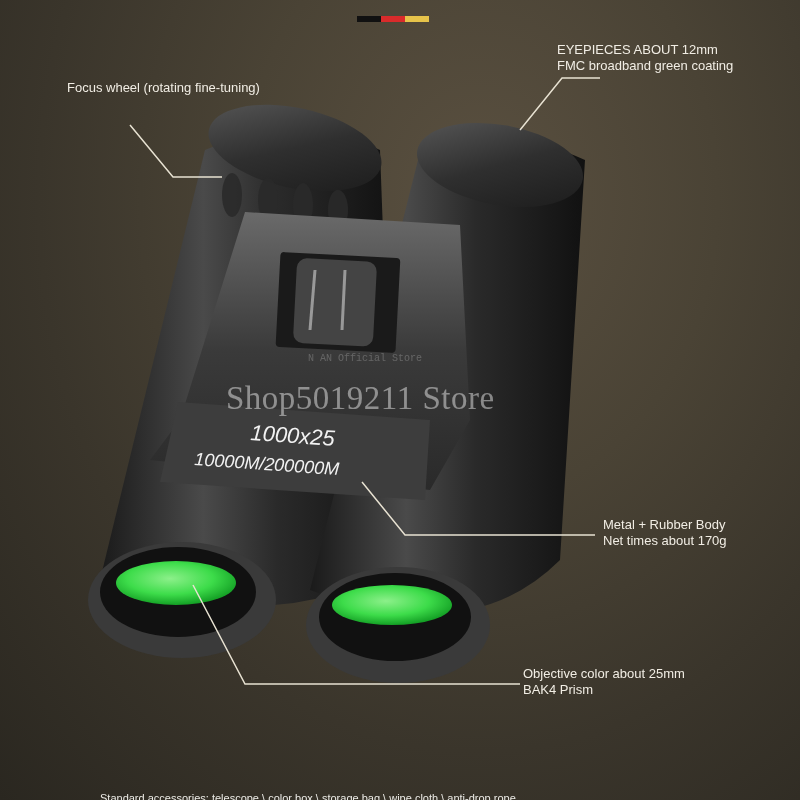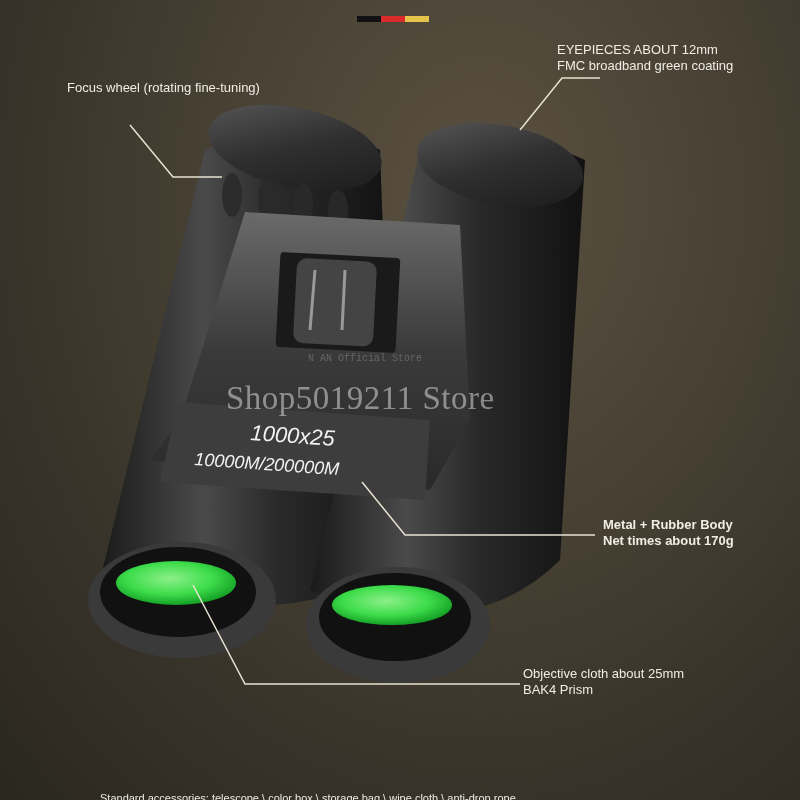--- a/index.html
+++ b/index.html
@@ -104,23 +104,23 @@
 
 <div class="label" style="left:67px; top:80px;">
   <div>Focus wheel (rotating fine-tuning)</div>
 </div>
 
 <div class="label" style="left:557px; top:42px;">
   <div>EYEPIECES ABOUT 12mm</div>
   <div>FMC broadband green coating</div>
 </div>
 
-<div class="label" style="left:603px; top:517px;font-weight:bold;">
+<div class="label" style="left:603px; top:517px;">
   <div>Metal + Rubber Body</div>
   <div>Net times about 170g</div>
 </div>
 
 <div class="label" style="left:523px; top:666px;">
-  <div>Objective cloth about 25mm</div>
+  <div>Objective color about 25mm</div>
   <div>BAK4 Prism</div>
 </div>
 
 <div class="footer">Standard accessories: telescope \ color box \ storage bag \ wipe cloth \ anti-drop rope</div>
 
 </body></html>

